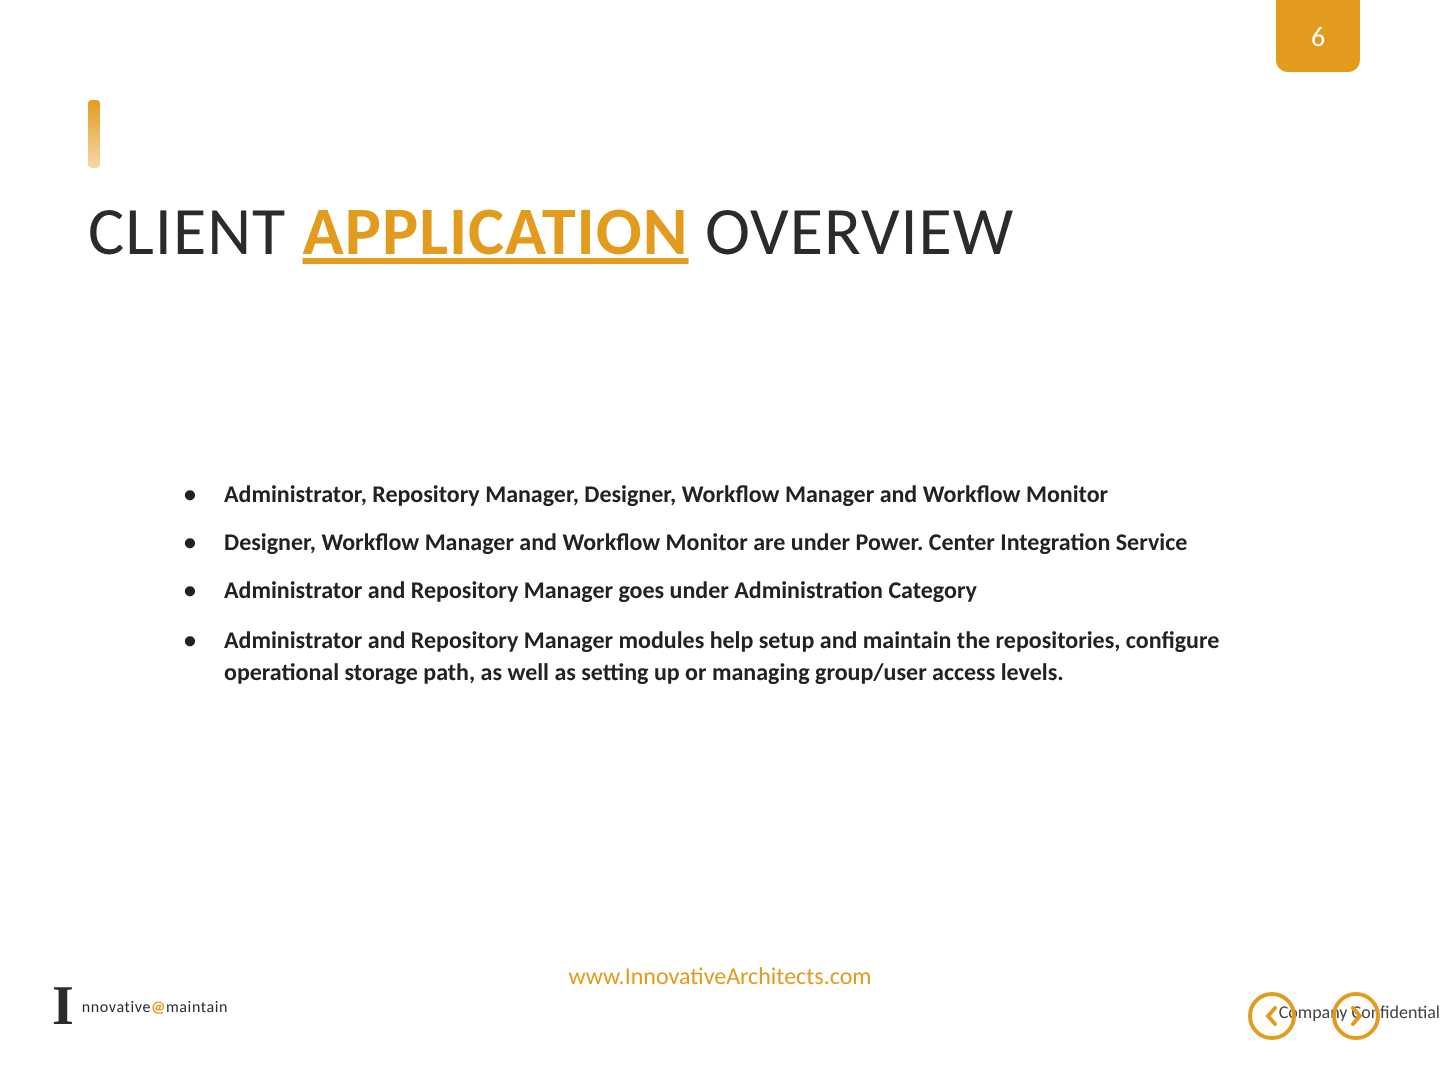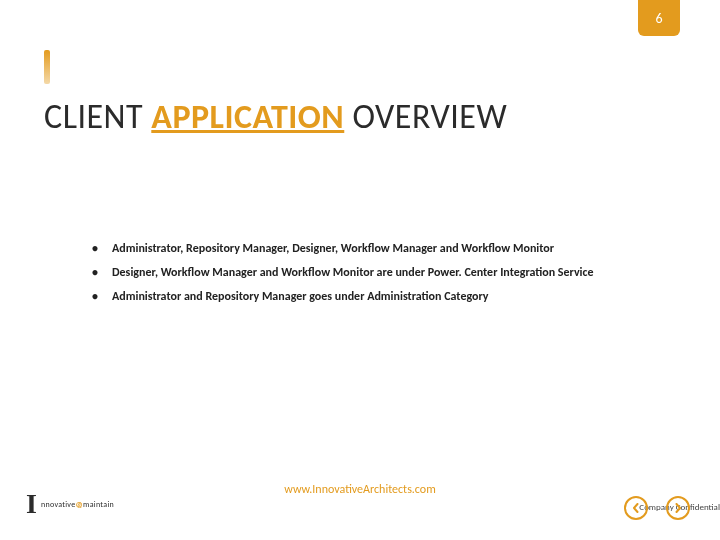--- a/index.html
+++ b/index.html
@@ -135,20 +135,21 @@
 
   <h1 class="title">
     <span>CLIENT </span><span class="accent">APPLICATION</span><span> OVERVIEW</span>
   </h1>
 
 
   <ul class="bullets">
     <li><span>Administrator, Repository Manager, Designer, Workflow Manager and Workflow Monitor</span></li>
     <li><span>Designer, Workflow Manager and Workflow Monitor are under Power. Center Integration Service</span></li>
     <li><span>Administrator and Repository Manager goes under Administration Category</span></li>
+    <li><span>Administrator and Repository Manager modules help setup and maintain the repositories, configure operational storage path, as well as setting up or managing group/user access levels.</span></li>
   </ul>
 
   <div class="footer-link">www.InnovativeArchitects.com</div>
   <div class="footer-conf">Company Confidential</div>
 
   <div class="logo">
     <span class="logo-mark">I</span>
     <span class="logo-text">
       <span>nnovative</span>
       <span><span class="at">@</span><span>maintain</span></span>

